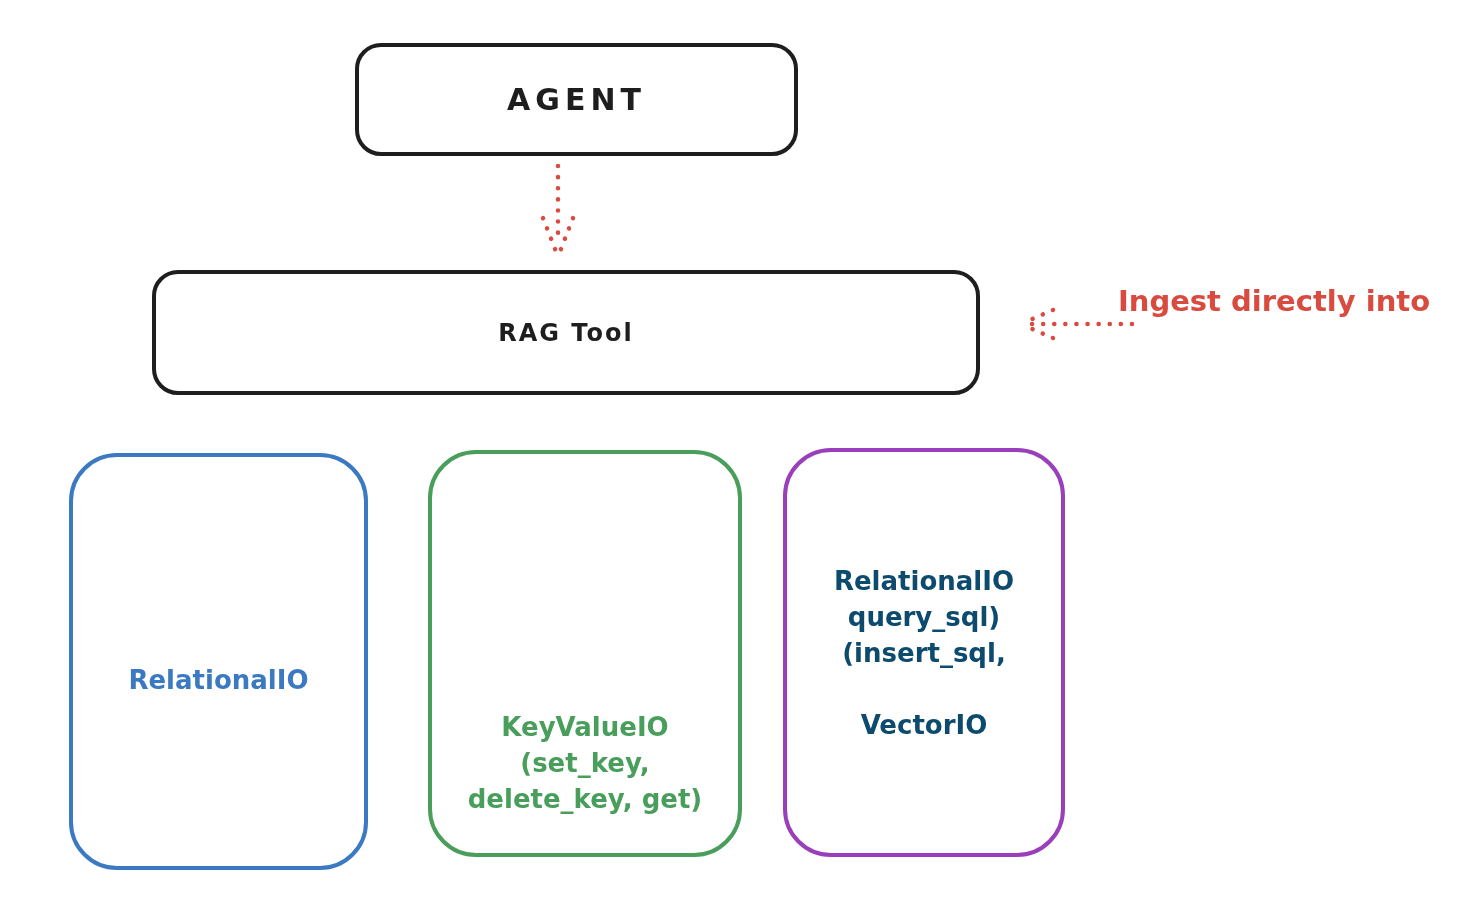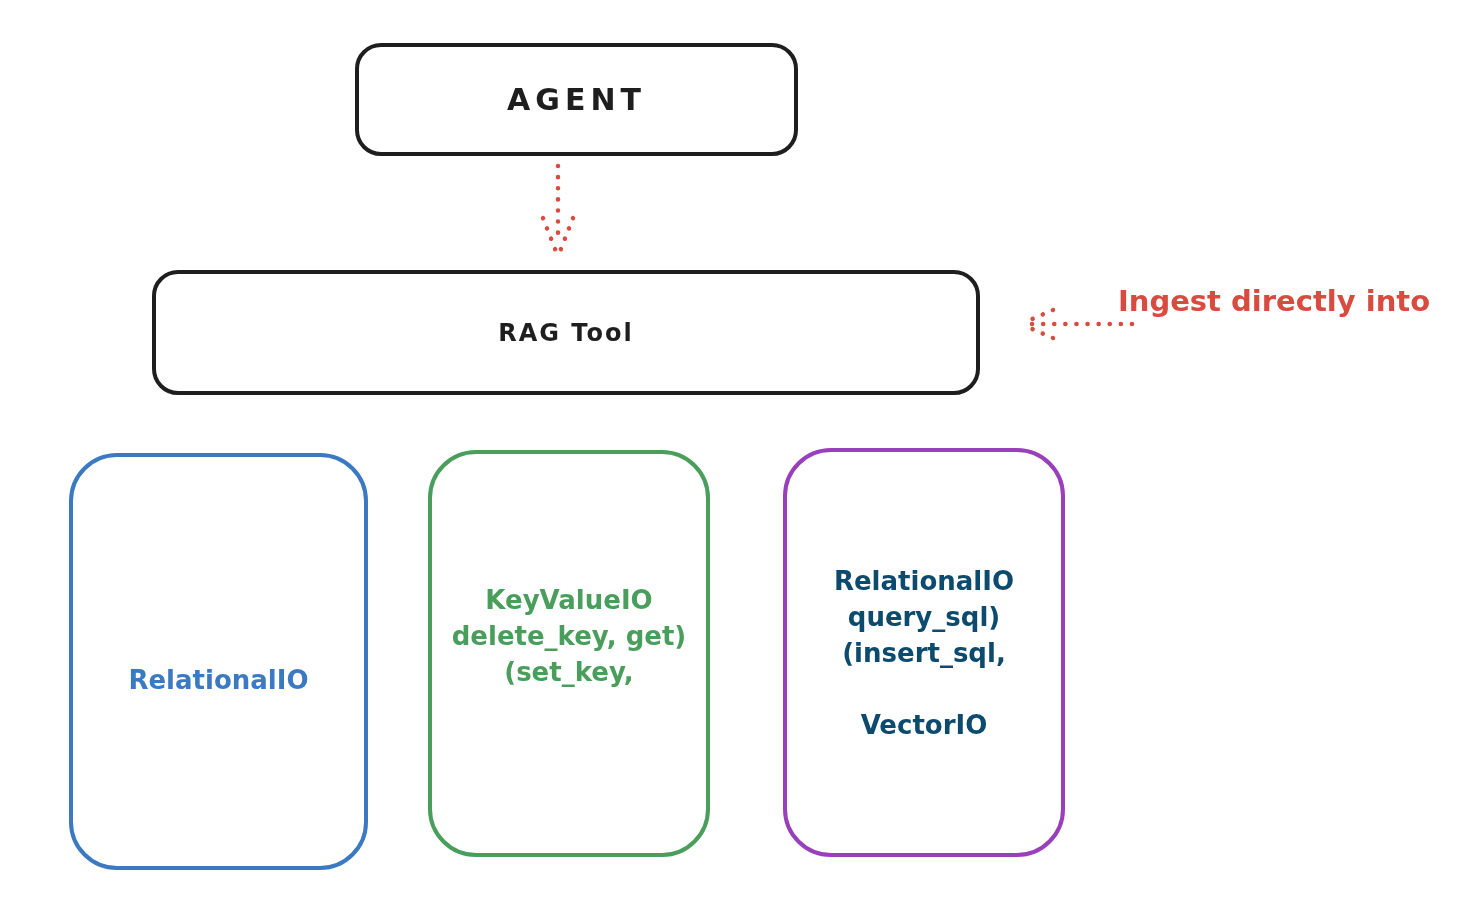--- a/index.html
+++ b/index.html
@@ -42,21 +42,21 @@
   .store-box {
     border-radius: 48px;
     border: 4px solid;
     flex-direction: column;
     text-align: center;
     font-weight: bold;
     font-size: 26px;
     line-height: 36px;
   }
   .store-blue   { left: 69px;  top: 453px; width: 299px; height: 417px; border-color: #3b79c2; color: #3b79c2; }
-  .store-green  { left: 428px; top: 450px; width: 282px; height: 407px; border-color: #4a9e5c; color: #4a9e5c; }
+  .store-green  { left: 428px; top: 450px; width: 314px; height: 407px; border-color: #4a9e5c; color: #4a9e5c; justify-content: flex-end; }
   .store-purple { left: 783px; top: 448px; width: 282px; height: 409px; border-color: #9a3fbc; color: #0c4a6e; text-align: center; }
 
   .store-gap { height: 36px; }
 
   
   .annotation {
     position: absolute;
     left: 1118px; top: 283px; width: 362px;
     color: #d94a3f;
     font-size: 29px;
@@ -108,22 +108,22 @@
   </div>
 
   <div class="node store-box store-blue">
     <div class="store-gap"></div>
     <div>RelationalIO</div>
   </div>
 
   <div class="node store-box store-green">
     <div>
         <div>KeyValueIO</div>
+        <div>(set_key,</div>
         <div>delete_key, get)</div>
-        <div>(set_key,</div>
       </div>
     <div class="store-gap"></div>
   </div>
 
   <div class="node store-box store-purple">
     <div>
         <div>RelationalIO</div>
         <div>query_sql)</div>
         <div>(insert_sql,</div>
       </div>

